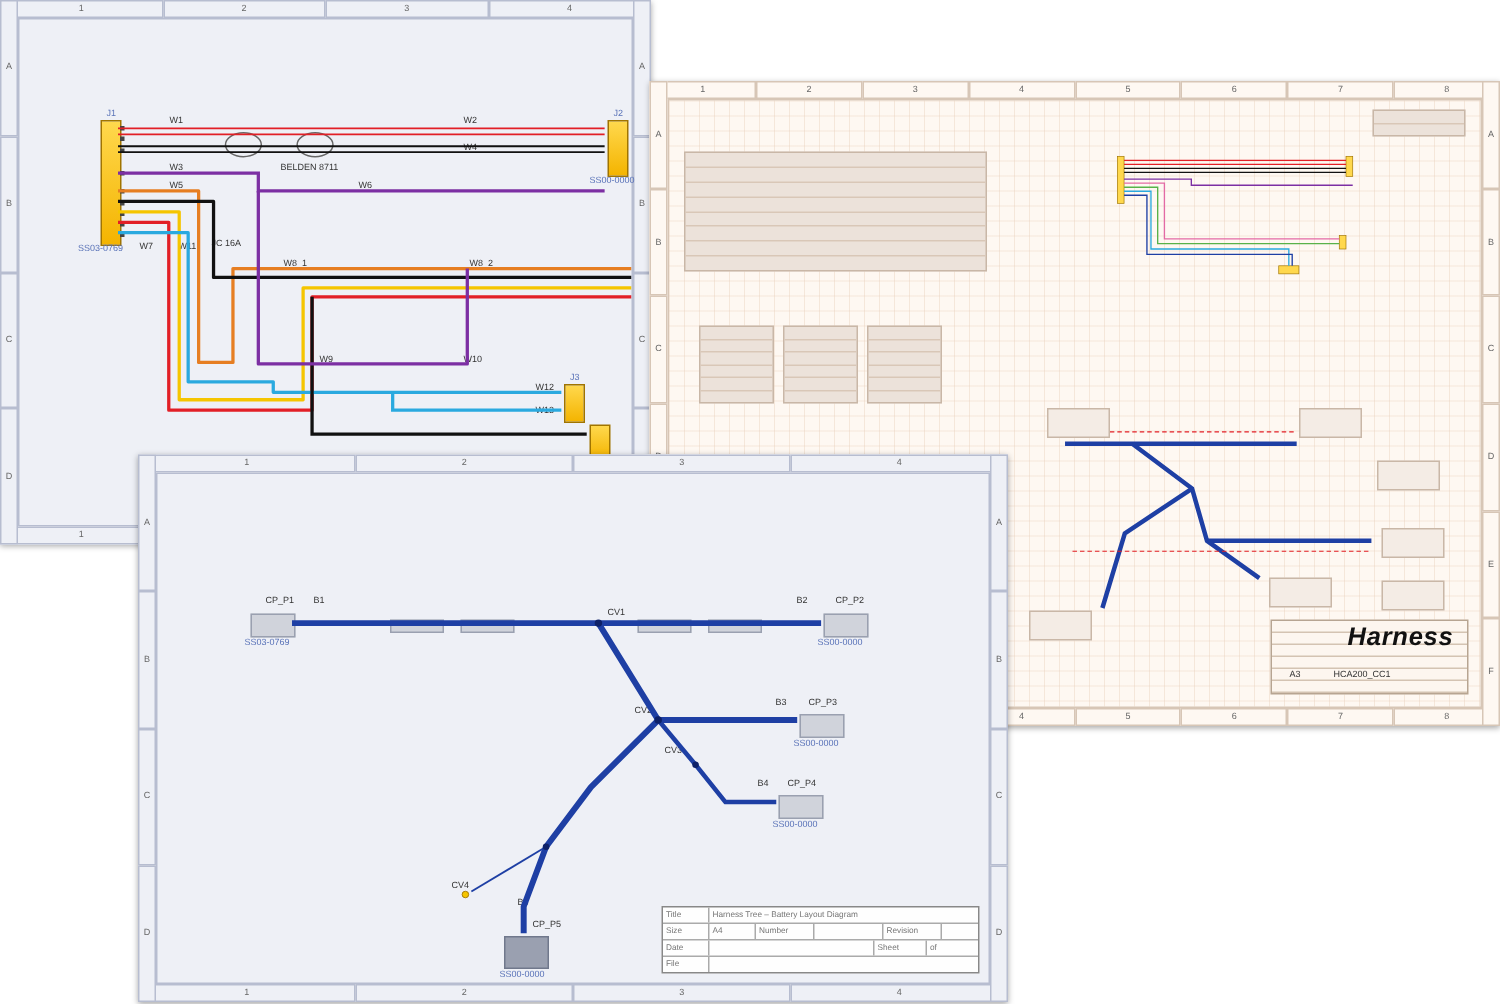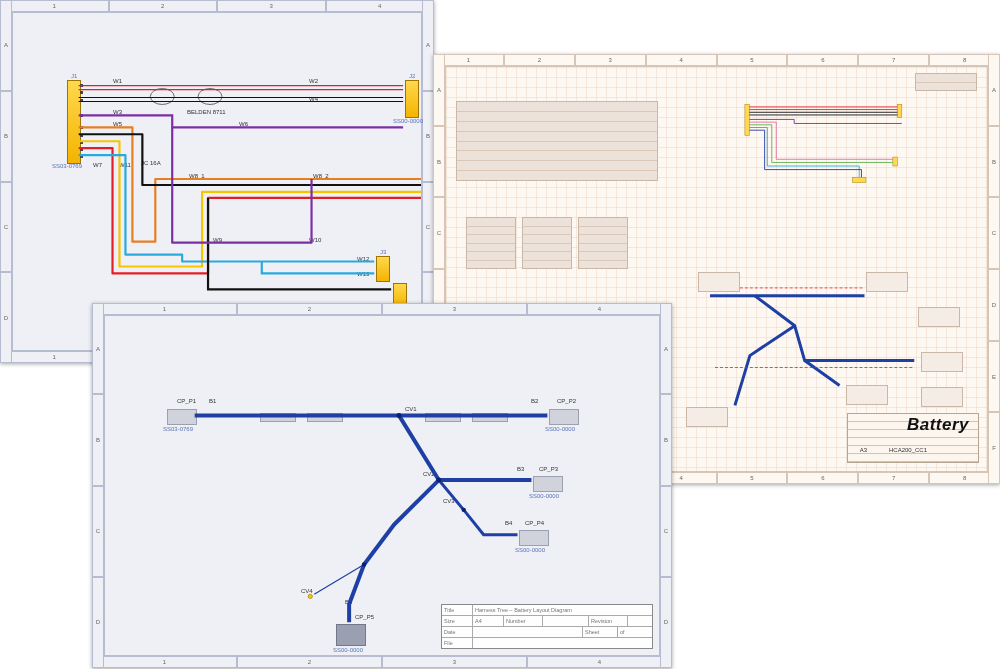--- a/index.html
+++ b/index.html
@@ -413,21 +413,21 @@
         <div class="callout" style="left:240px; top:340px;"></div>
 
         <div class="sheet3-titleblock" style="right:8px; bottom:8px; width:130px; height:48px;">
           <div class="srow"></div>
             <div class="srow"></div>
             <div class="srow"></div>
           <div class="srow"></div>
             <div class="srow"></div>
             <div class="srow"></div>
         </div>
-        <span class="brand" style="right:18px; bottom:36px;">Battery</span>
+        <span class="brand" style="right:18px; bottom:36px;">Harness</span>
         <span class="wire-label" style="right:120px; bottom:18px;">A3</span>
         <span class="wire-label" style="right:60px; bottom:18px;">HCA200_CC1</span>
       </div>
     </div>
   </div>
 </div>
 
 <div class="sheet sheet2" style="left:92px; top:303px; width:580px; height:365px;">
   <div class="frame">
     <div class="border top">

